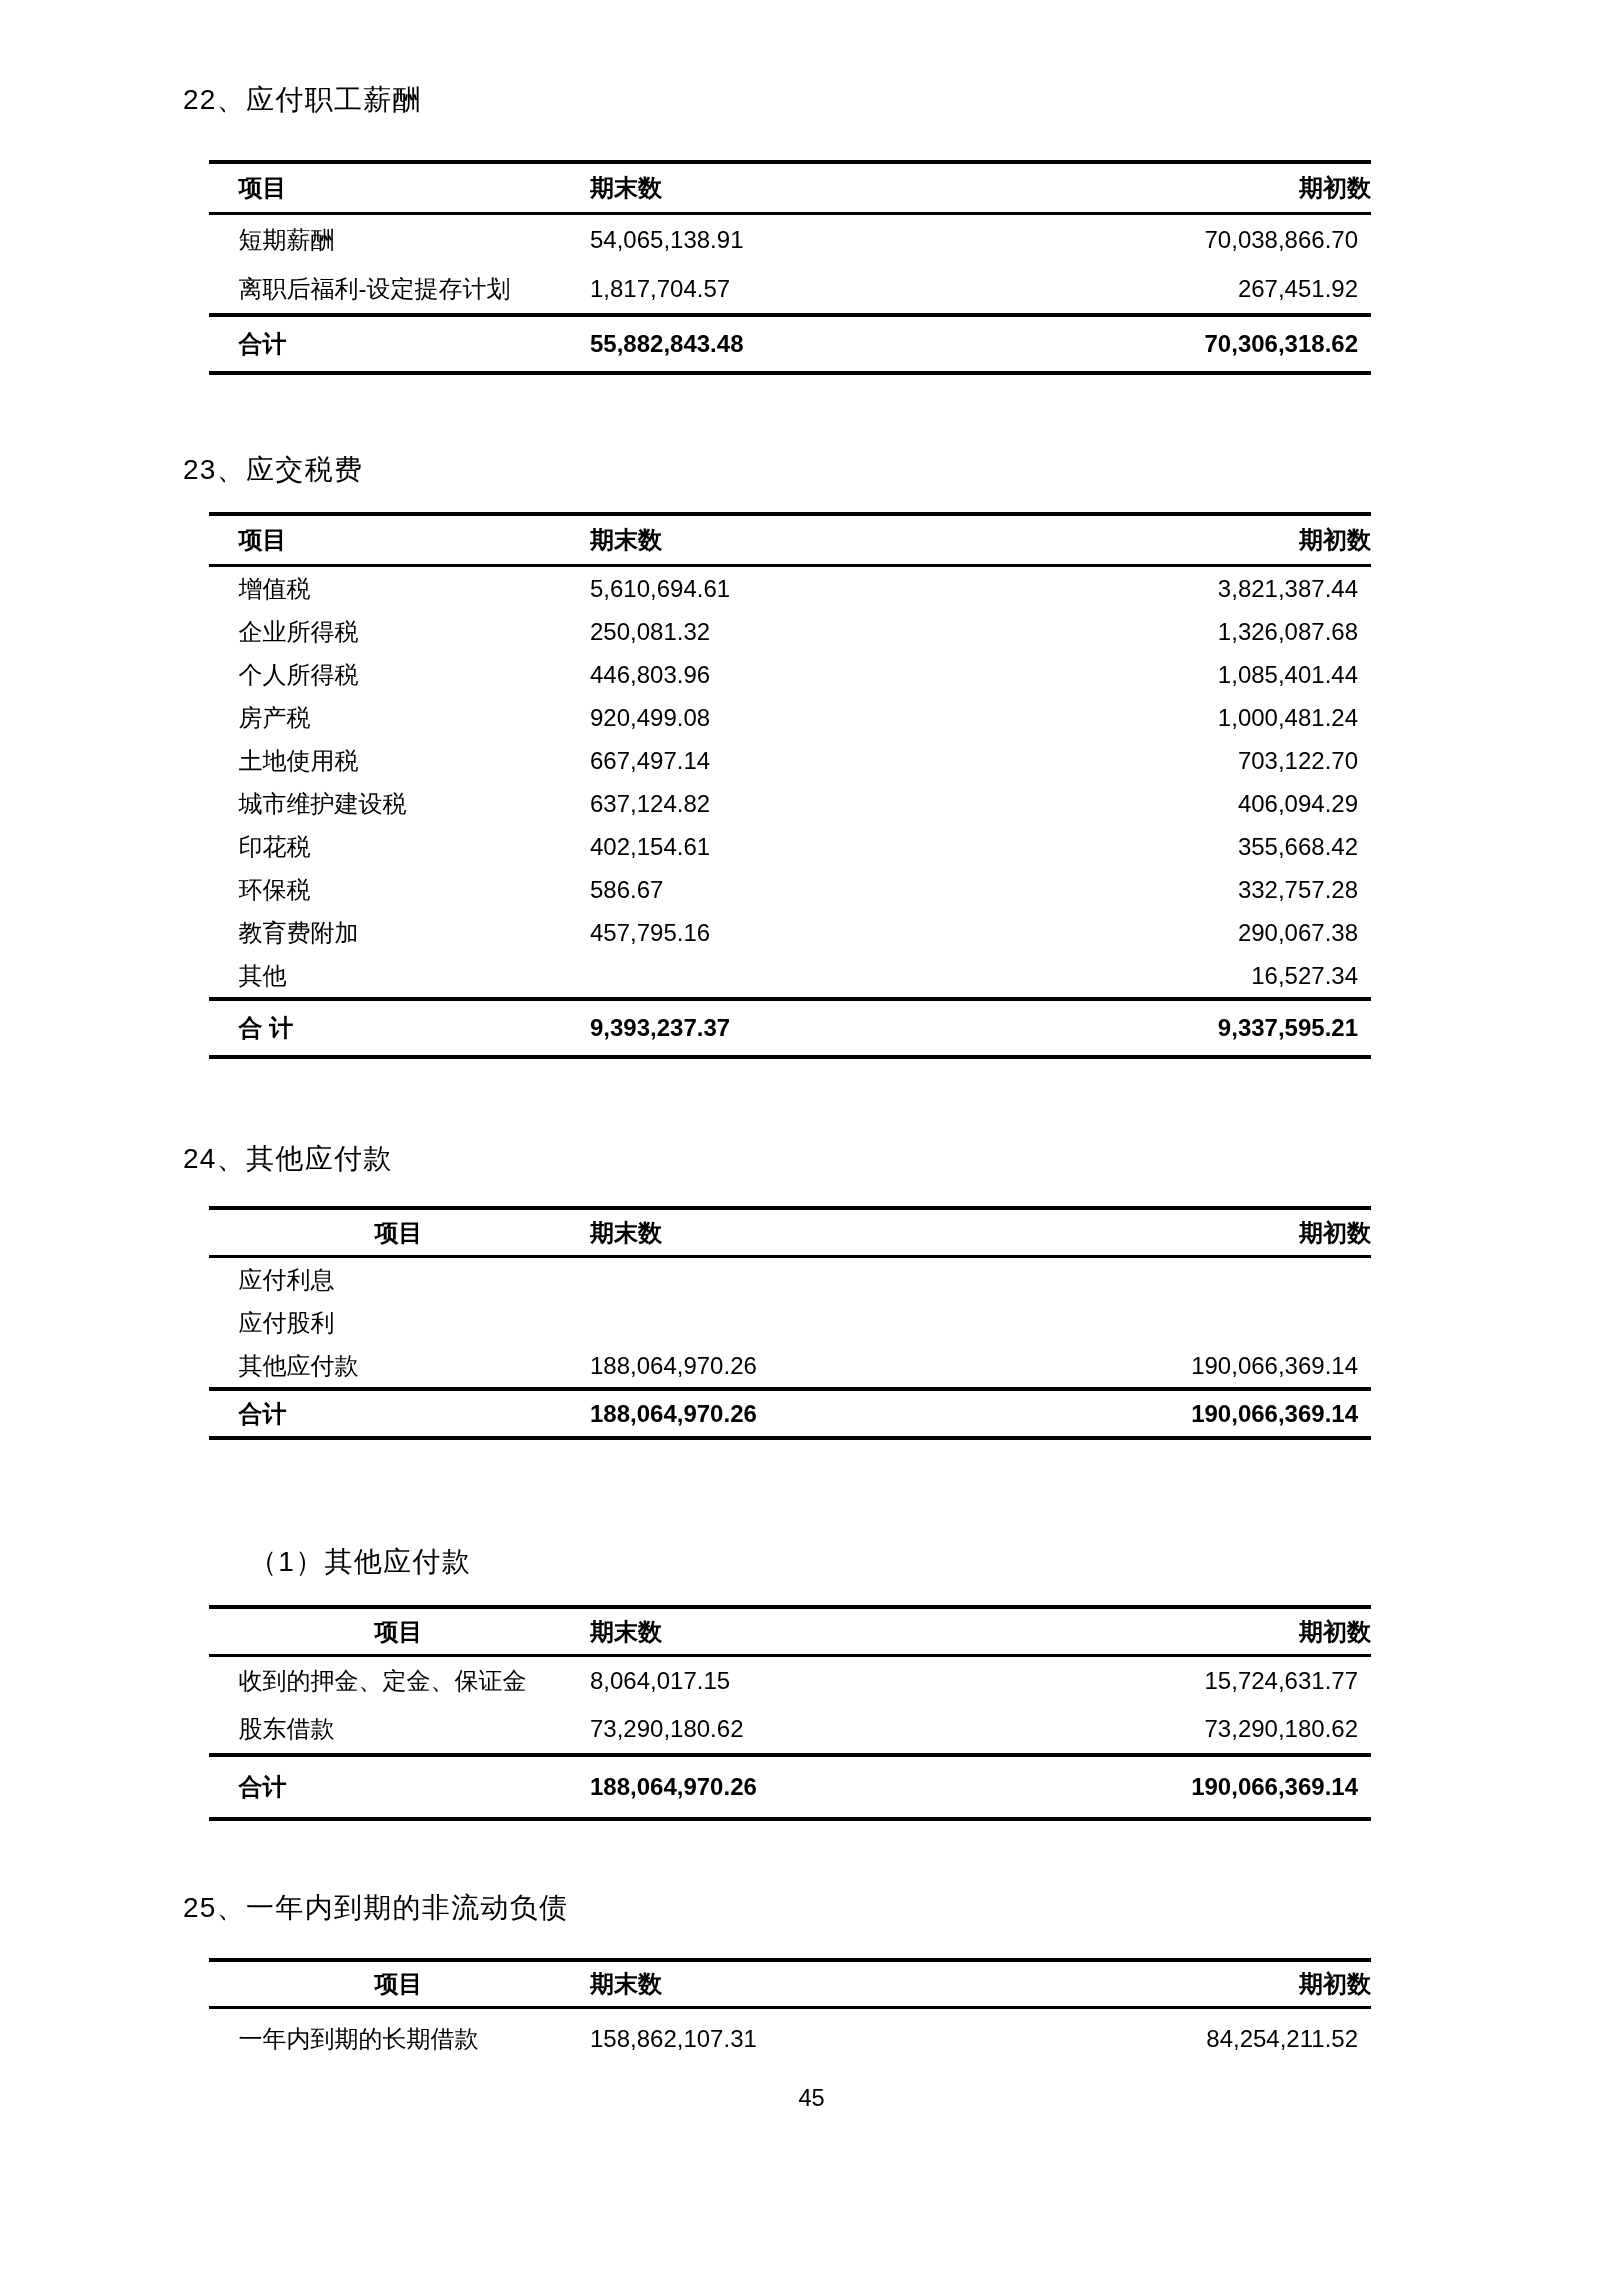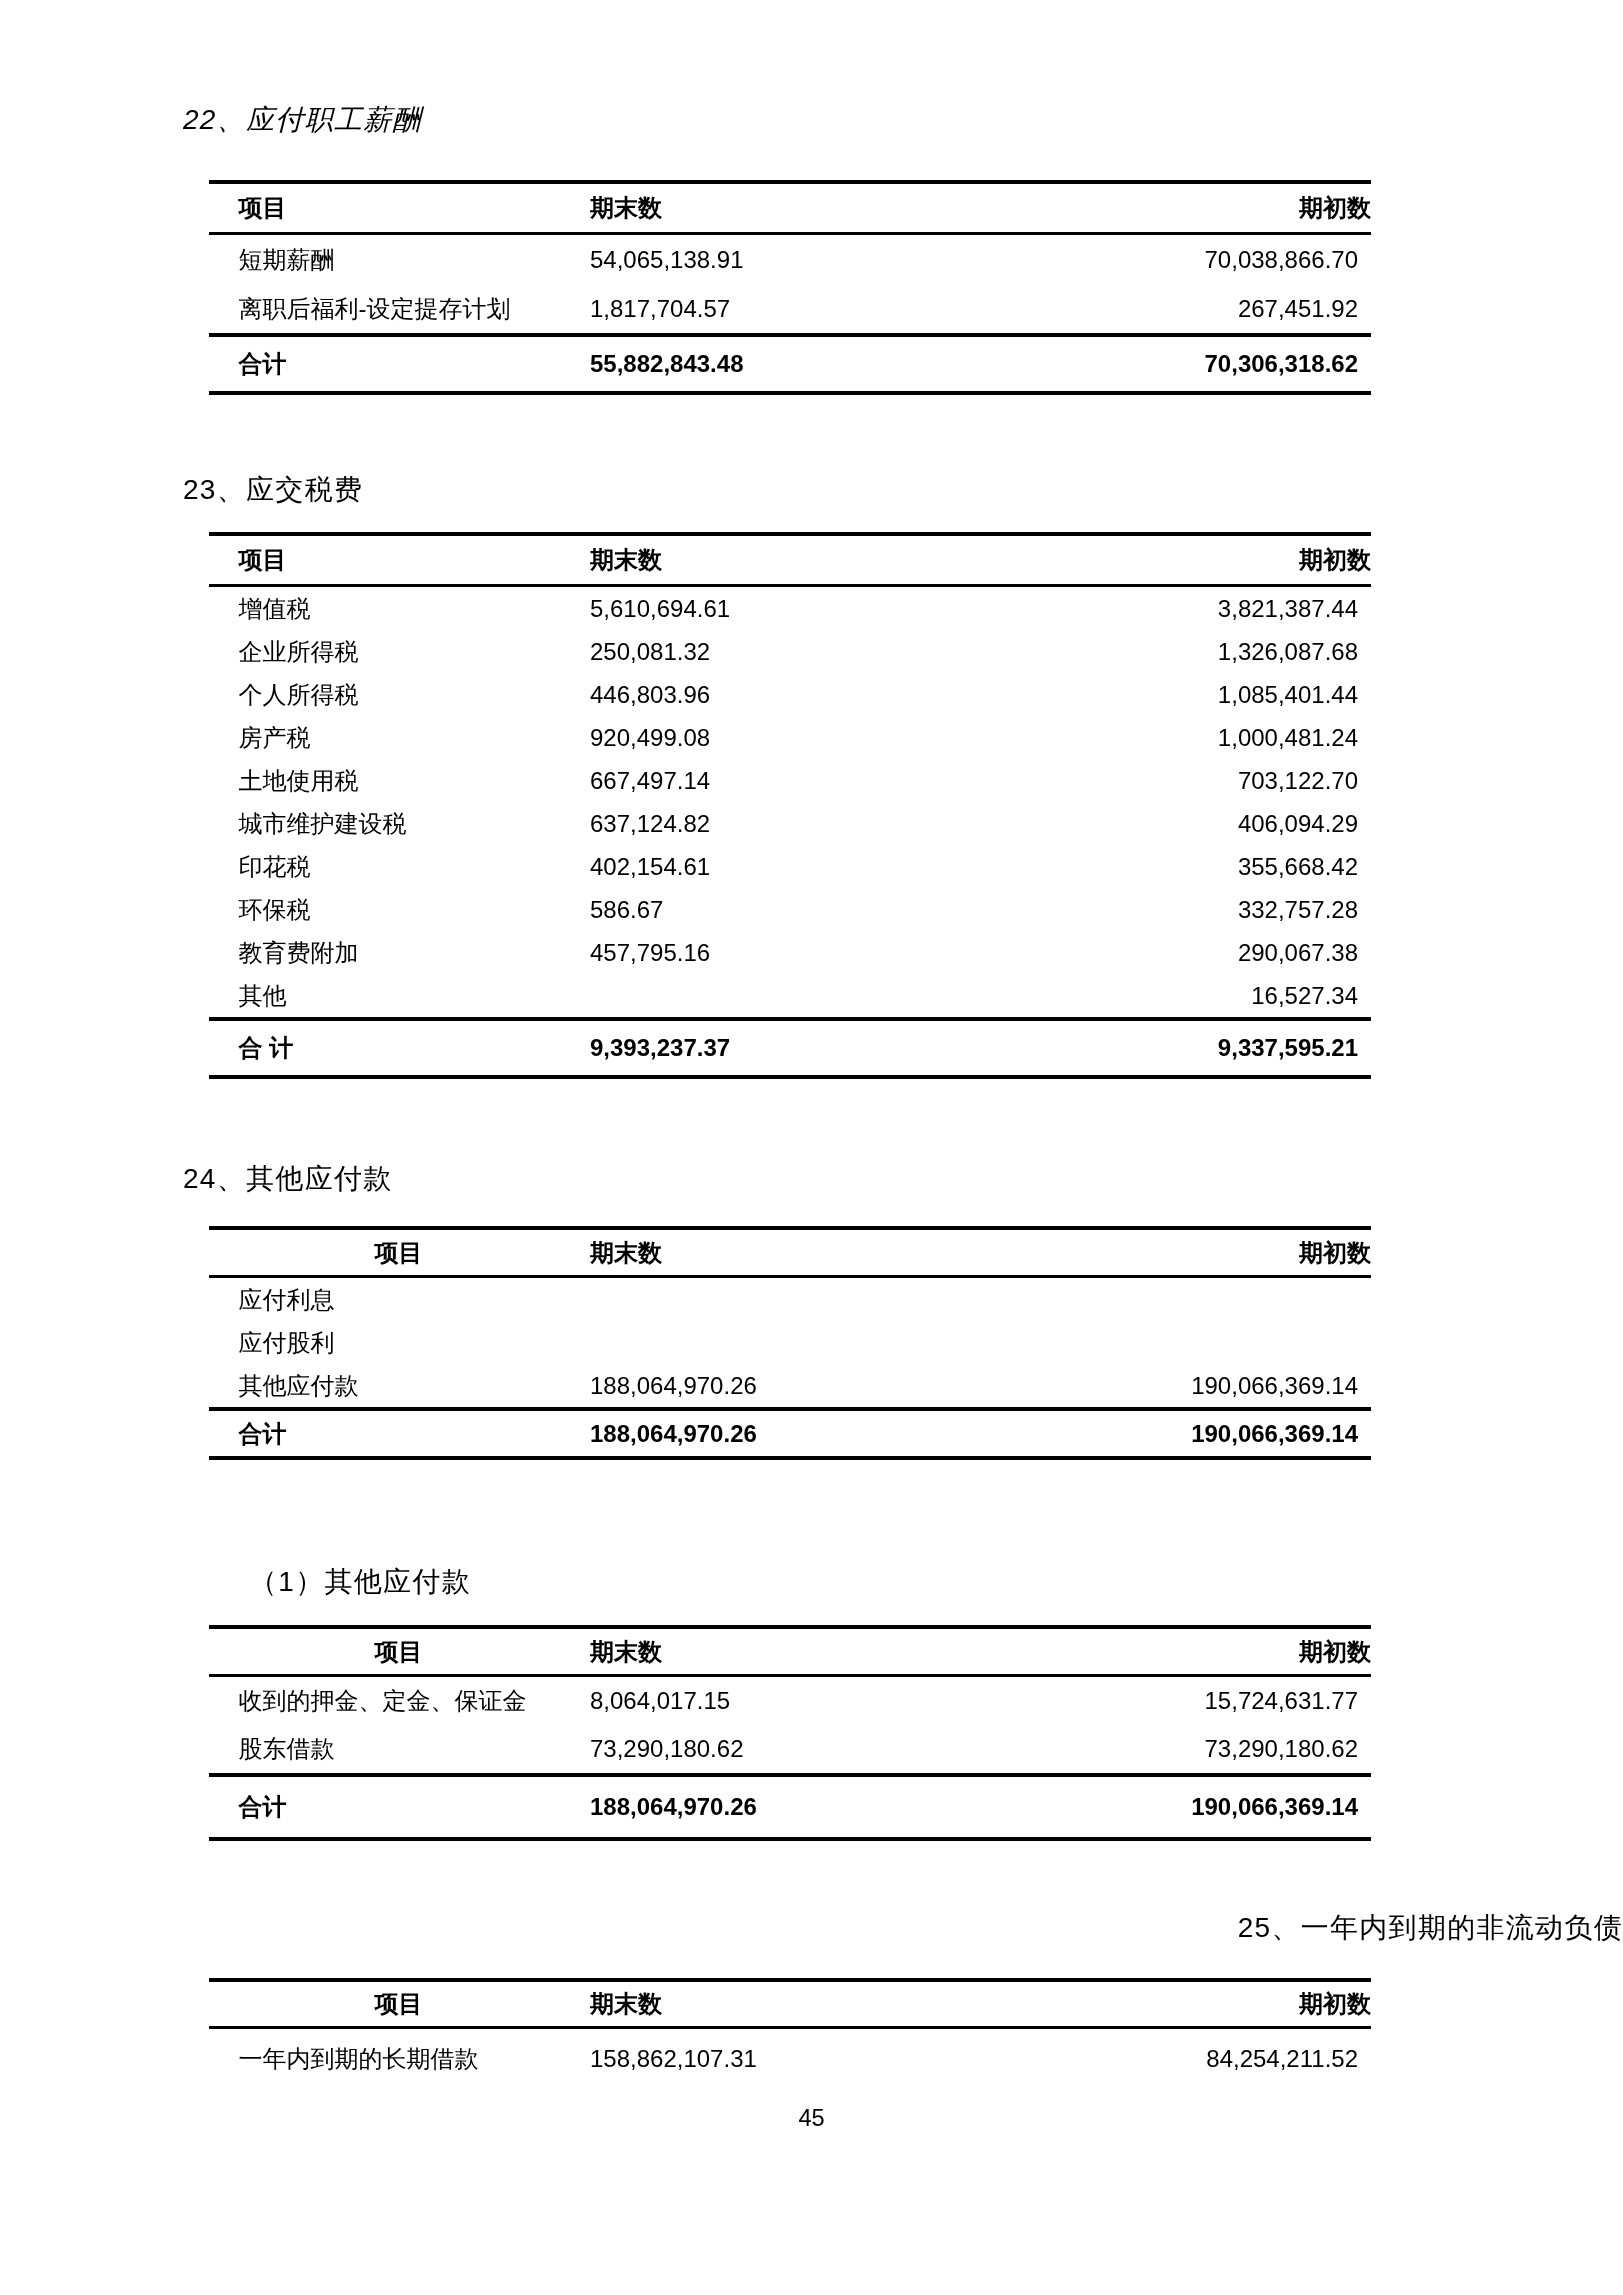--- a/index.html
+++ b/index.html
@@ -11,25 +11,25 @@
   }
   .heading {
     margin-left: 183px;
     margin-top: 0;
     height: 39px;
     line-height: 39px;
     font-size: 28px;
     letter-spacing: 1.3px;
     white-space: pre;
   }
-  #h22 { padding-top: 100px; font-style: italic; }
+  #h22 { padding-top: 80px; }
   #h23 { margin-top: 36px; padding-top: 39px; }
   #h24 { margin-top: 41px; padding-top: 39px; }
   #h41 { margin-top: 63px; padding-top: 39px; margin-left: 249px; }
-  #h25 { margin-top: 28px; padding-top: 39px; text-align: right; }
+  #h25 { margin-top: 28px; padding-top: 39px; }
   table {
     border-collapse: collapse;
     table-layout: fixed;
     width: 1162px;
     margin-left: 209px;
     border-top: 4.6px solid #000;
     font-size: 24px;
   }
   #t22 { margin-top: 41px; }
   #t23 { margin-top: 23px; }

